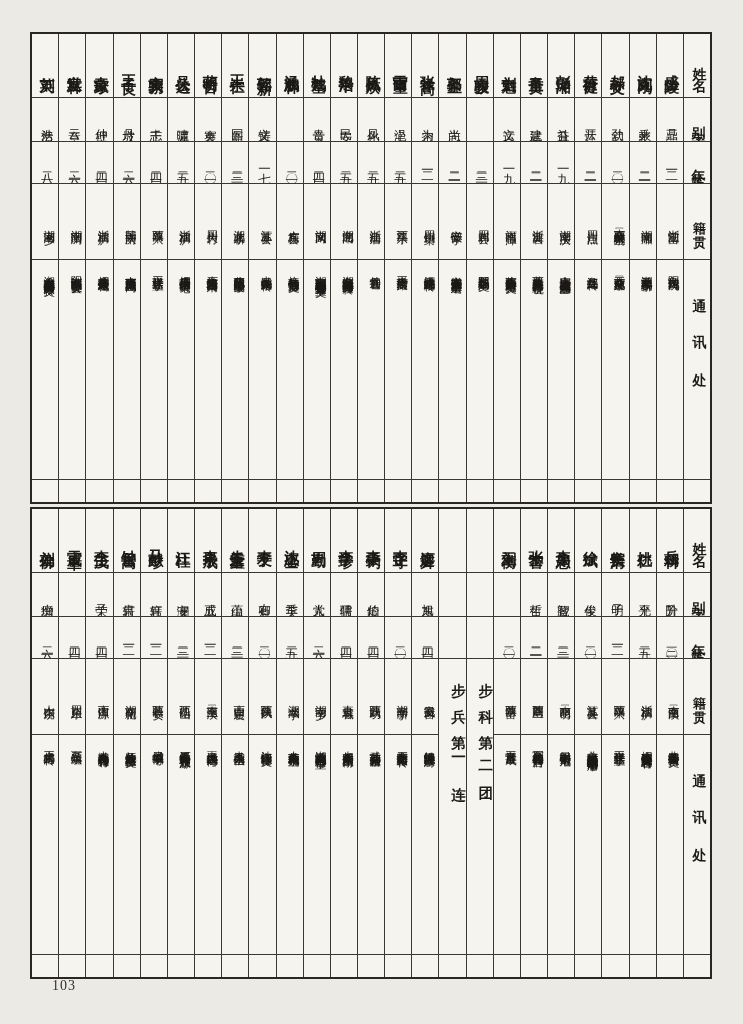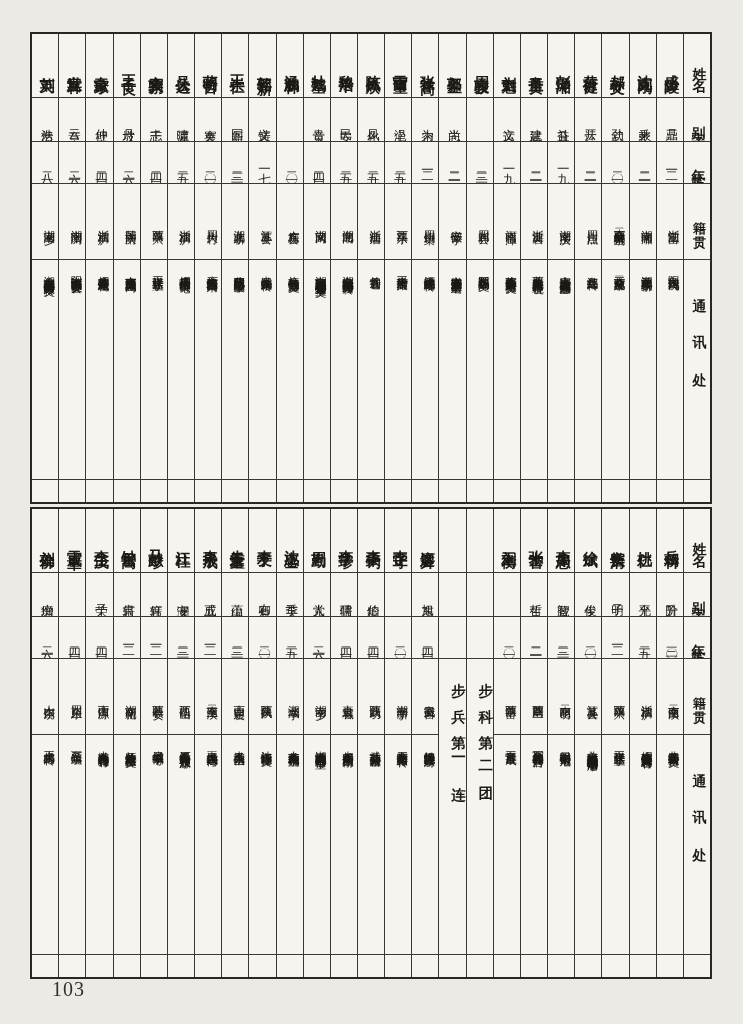--- a/index.html
+++ b/index.html
@@ -26,21 +26,21 @@
   .origin{height:76px;font-size:11.5px;line-height:1;padding:2px 4px 0 1px}
   .contact{height:220px;font-size:11.5px;line-height:1;text-align:start;padding:7px 4px 2px 1px;letter-spacing:.5px}
   .tail{height:22px;border-bottom:none}
   .unit{height:296px;font-size:14.5px;font-weight:bold;letter-spacing:26px;padding-top:12px;text-align:start}
   .headcol .cell{font-weight:bold;font-size:14px}
   .headcol .name{letter-spacing:12px;padding-top:4px}
   .headcol .zi{letter-spacing:5px}
   .headcol .age{letter-spacing:5px}
   .headcol .origin{font-size:13px;letter-spacing:14px;padding-top:8px}
   .headcol .contact{font-size:14px;letter-spacing:38px;text-align:start;padding-top:26px}
-  .pageno{position:absolute;left:52px;top:978px;font-size:20px;color:#33302c;letter-spacing:1px}
+  .pageno{position:absolute;left:52px;top:978px;font-size:14px;color:#33302c;letter-spacing:1px}
 </style>
 </head>
 <body>
 
 <div class="sheet">
   <div class="band" id="band-top">
       <div class="col headcol">
         <div class="cell name">姓名</div>
         <div class="cell zi">别字</div>
         <div class="cell age">年龄</div>

